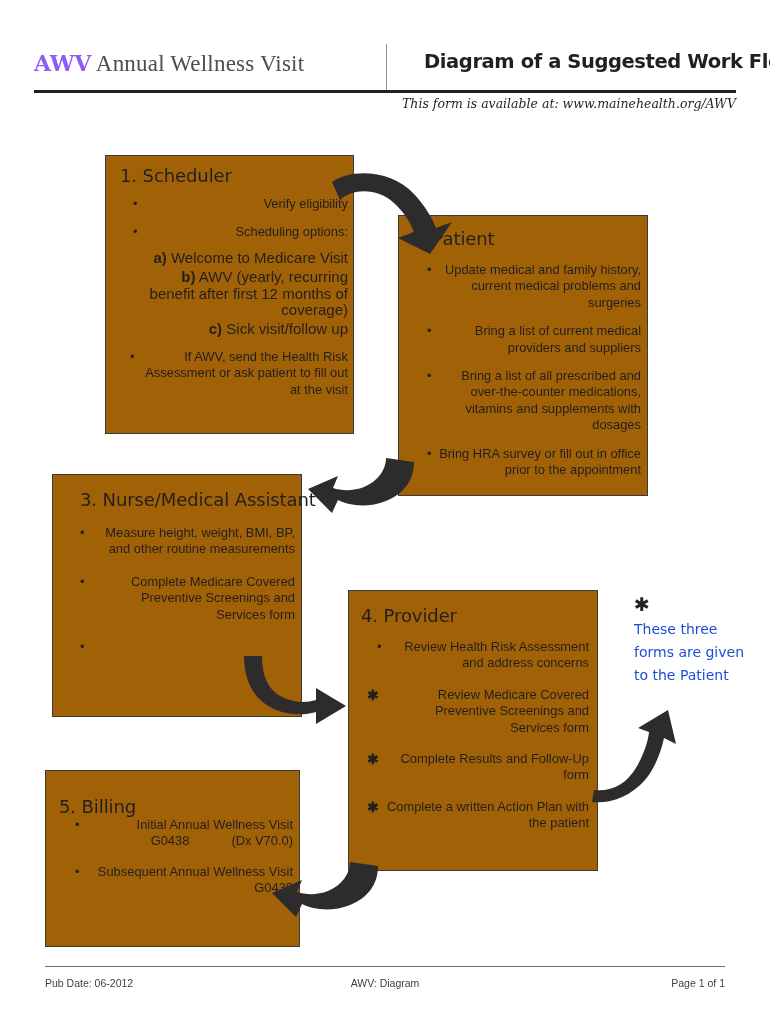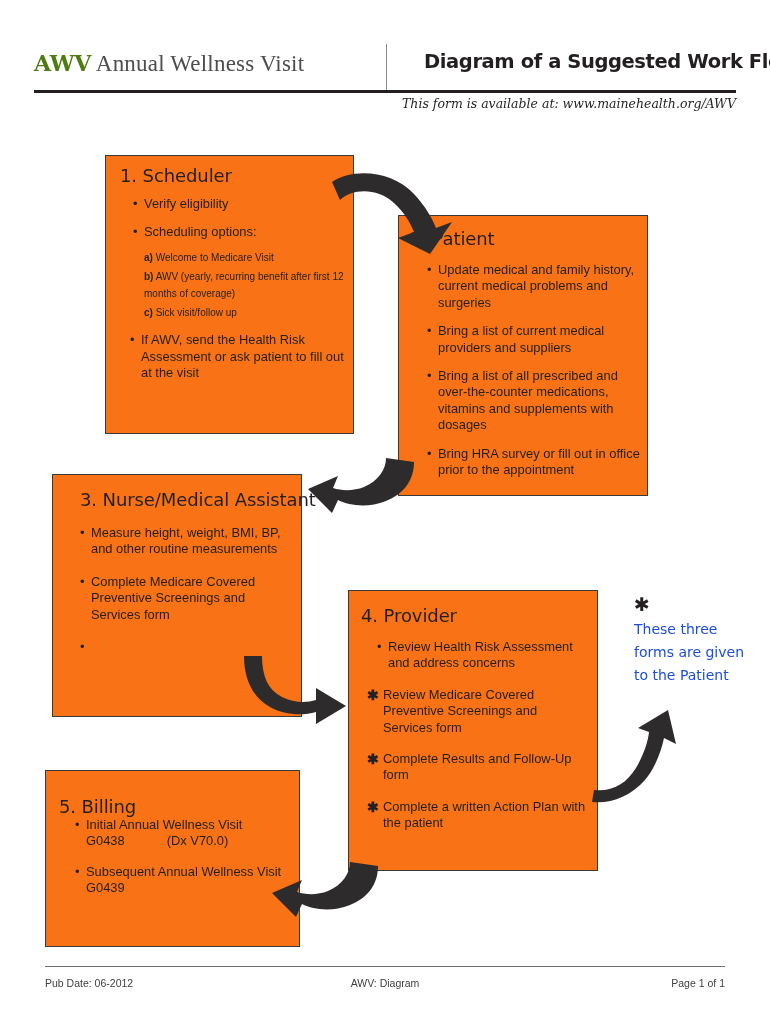--- a/index.html
+++ b/index.html
@@ -28,21 +28,21 @@
     position: absolute;
     left: 0;
     top: 6px;
     white-space: nowrap;
   }
   #title-left .awv-abbr {
     font-family: "DejaVu Serif", serif;
     font-weight: bold;
     font-size: 22px;
     letter-spacing: -0.2px;
-    color: #4d7c0f;
+    color: #8b5cf6;
   }
   #title-left .awv-full {
     font-family: "Liberation Serif", serif;
     font-size: 23px;
     color: #4d4d4f;
     letter-spacing: 0.2px;
   }
   #header-divider-vert {
     position: absolute;
     left: 352px;
@@ -77,24 +77,25 @@
     font-family: "DejaVu Serif", serif;
     font-style: italic;
     font-size: 12.5px;
     color: #231f20;
     white-space: nowrap;
   }
 
   
   .flow-box {
     position: absolute;
-    background: #f97316;
+    background: #a16207;
     border: 1.3px solid #3a3a3a;
     box-sizing: border-box;
     z-index: 5;
+    text-align: right;
   }
   .box-title {
     font-family: "DejaVu Sans", sans-serif;
     font-size: 18px;
     font-weight: normal;
     color: #231f20;
     letter-spacing: -0.1px;
     white-space: nowrap;
   }
   .bullet-list {
@@ -124,21 +125,21 @@
     font-weight: bold;
     top: 0px;
   }
   .sub-list {
     margin: 0;
     padding: 0;
     list-style: none;
   }
   .sub-list li {
     font-family: "Liberation Sans", sans-serif;
-    font-size: 10px;
+    font-size: 15px;
     line-height: 16.4px;
     color: #231f20;
     margin-bottom: 3px;
   }
   .sub-list li b {
     font-weight: bold;
   }
 
   
   #box-scheduler { left: 105px; top: 155px; width: 249px; height: 279px; }

